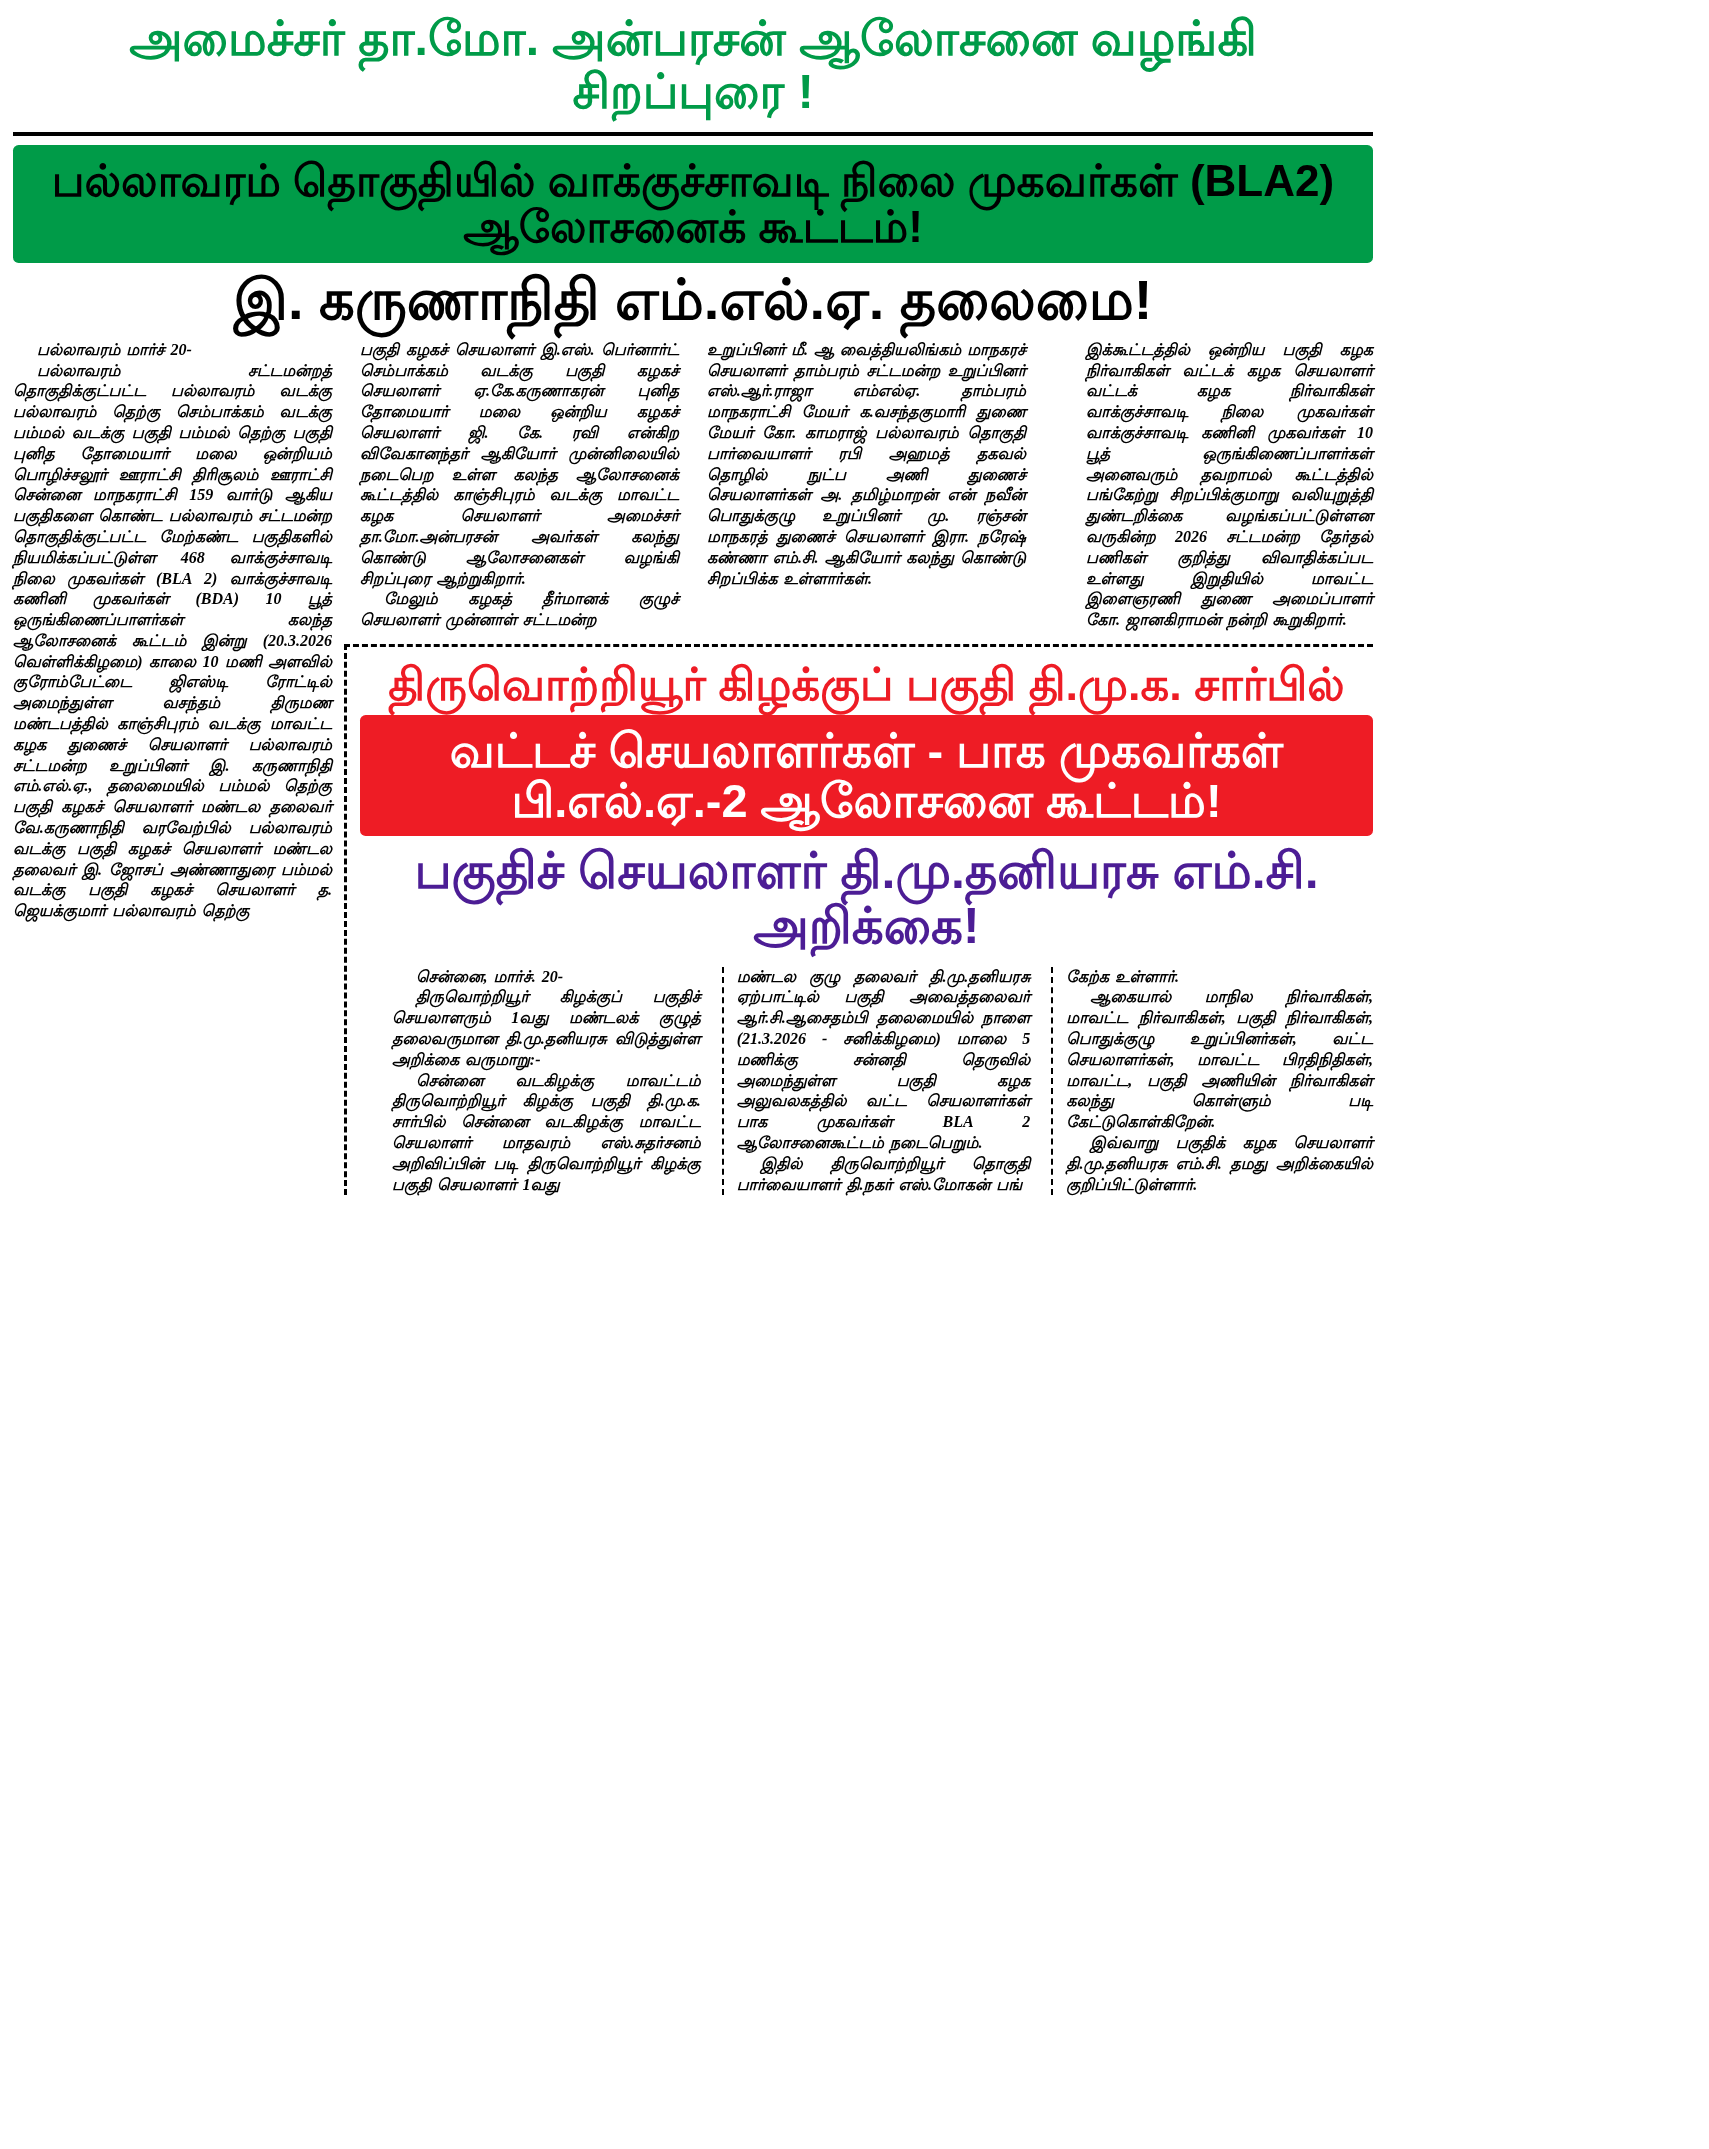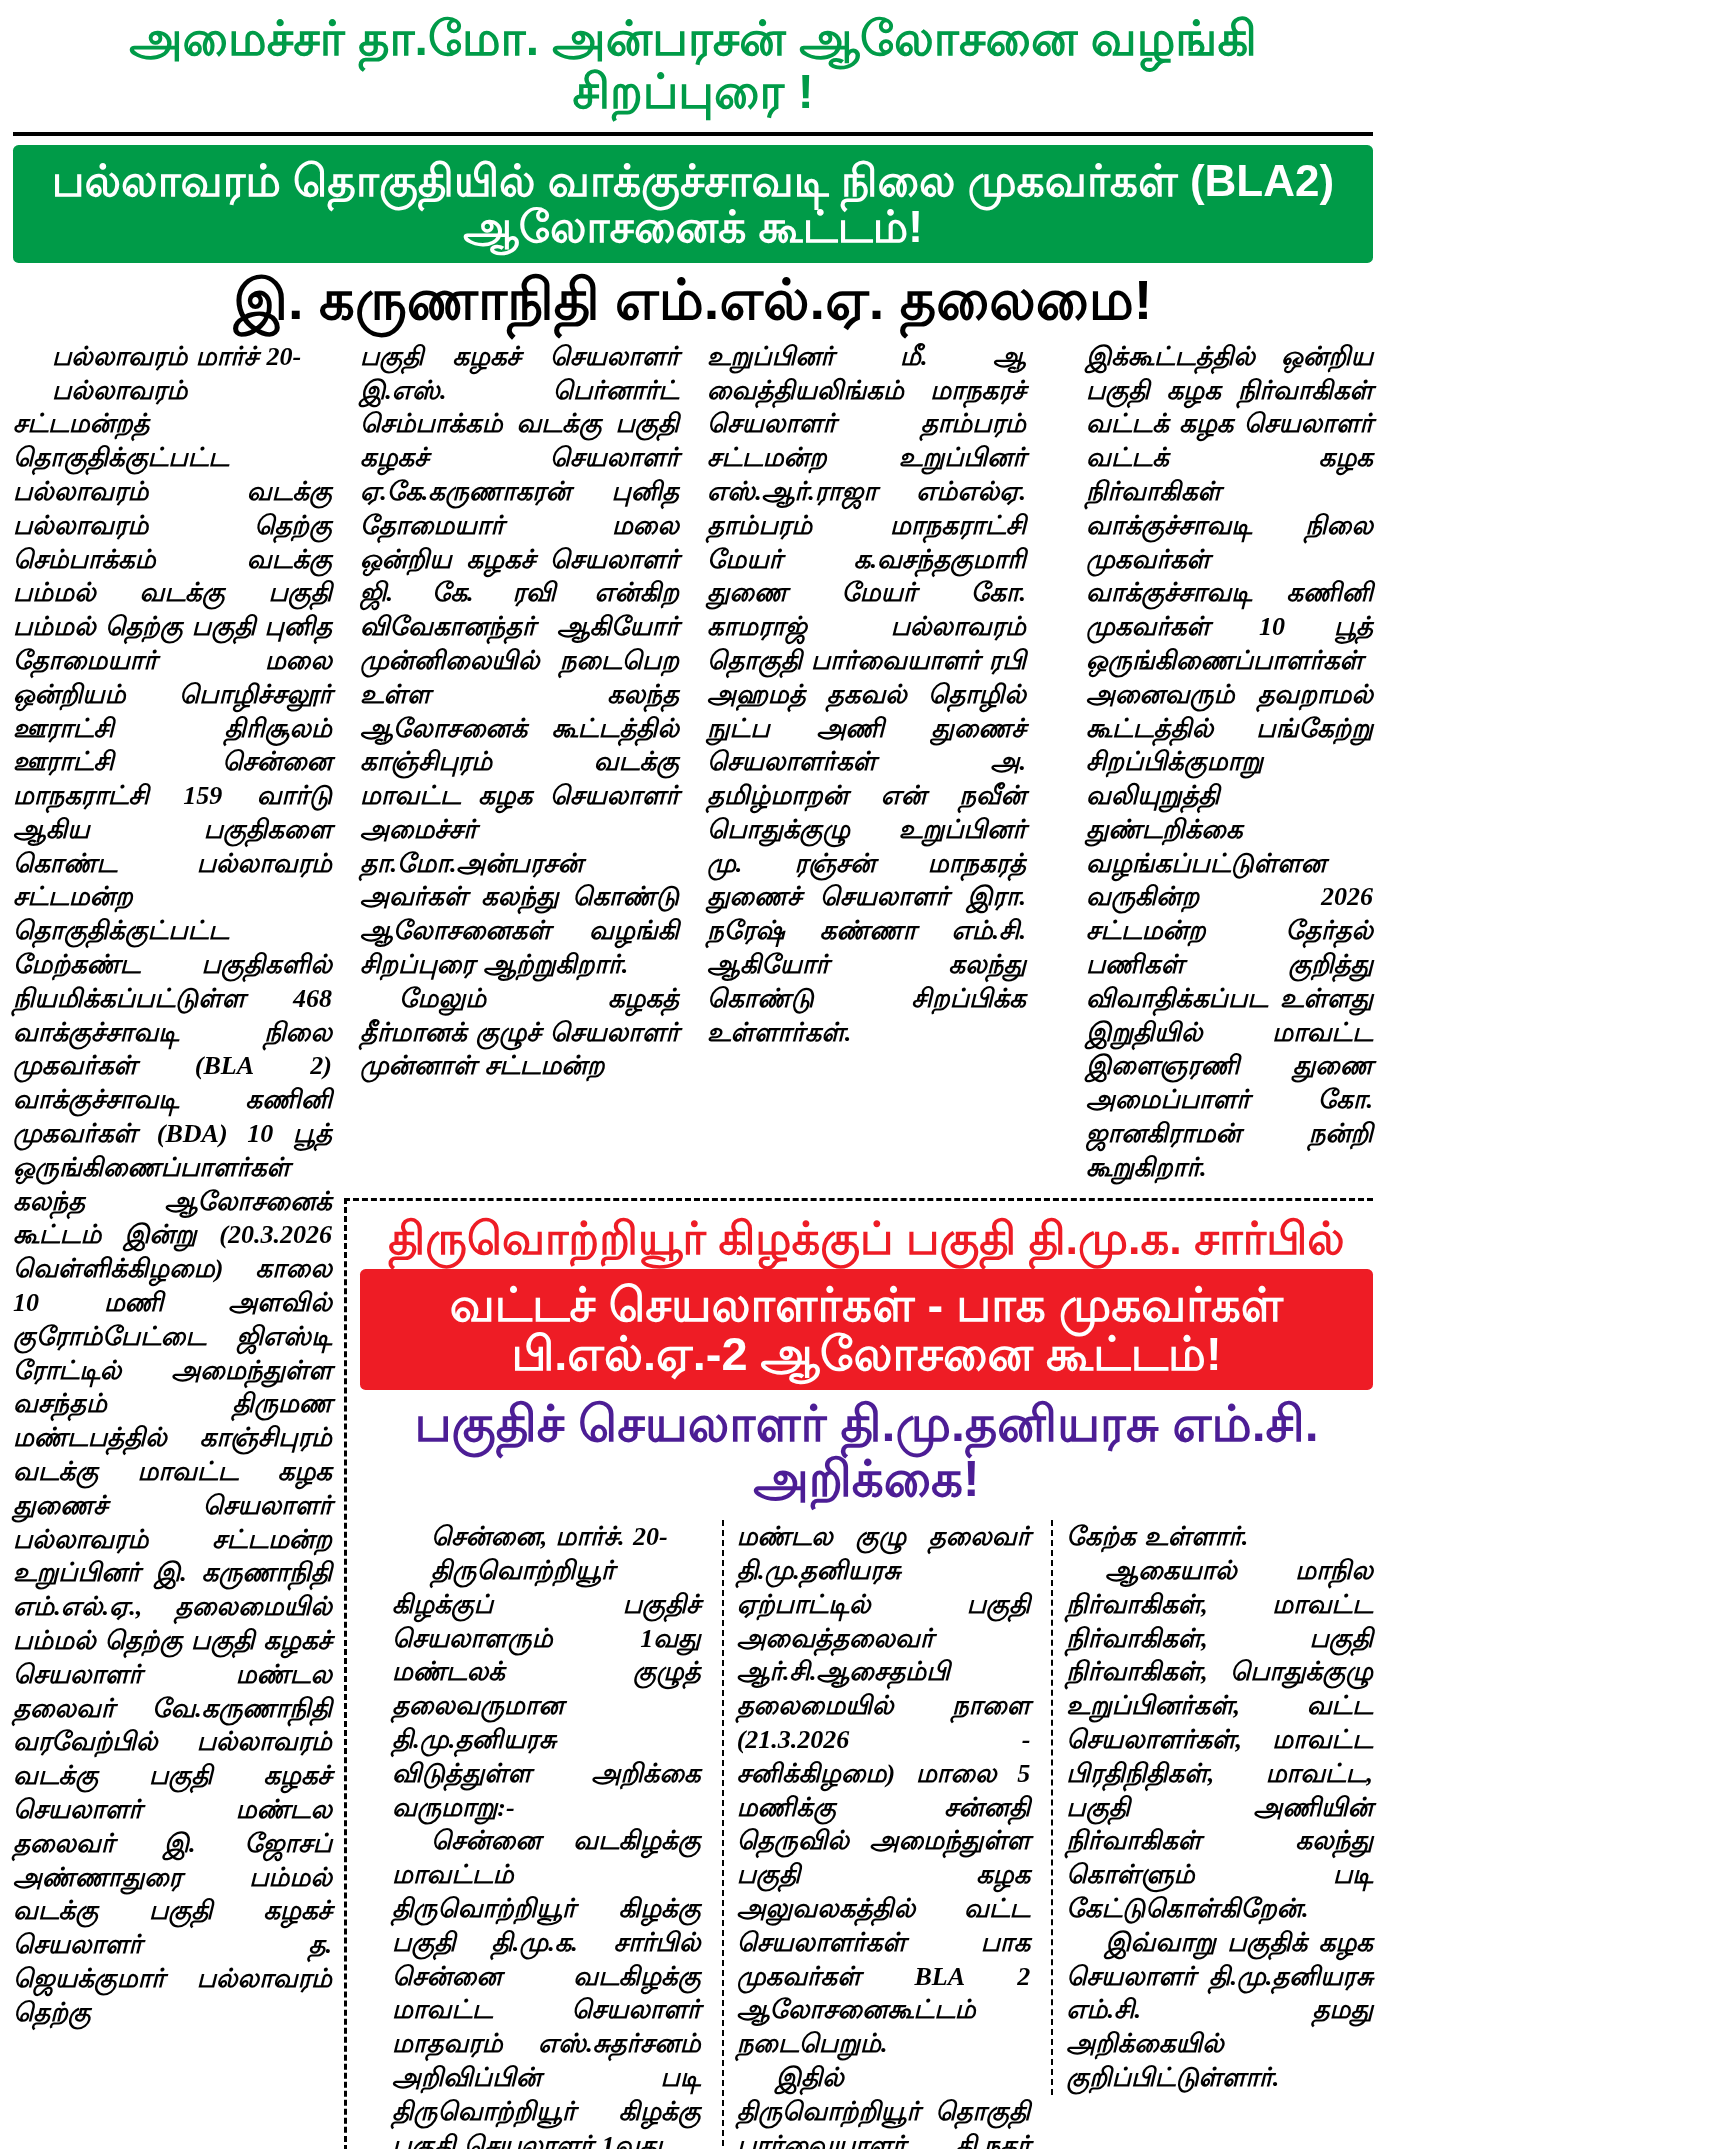--- a/index.html
+++ b/index.html
@@ -30,21 +30,21 @@
     font-weight: bold;
     font-size: 48px;
     line-height: 1.1;
     color: #009b48;
     border-bottom: 4.7px solid #000000;
   }
   .a1-banner {
     margin: 9.3px 0 5.6px 0;
     padding: 13px 9.3px;
     background: #009b48;
-    color: #ffffff;
+    color: #000000;
     text-align: center;
     font-family: "Liberation Sans", "DejaVu Sans", sans-serif;
     font-weight: bold;
     font-size: 44px;
     line-height: 1.05;
     border-radius: 5.6px;
   }
   .a1-subhead {
     margin: 5.6px 0 9.3px 0;
     text-align: center;
@@ -70,21 +70,21 @@
   .col2 { grid-column: 2; grid-row: 1; }
   .col3 { grid-column: 3; grid-row: 1; }
   .col4 { grid-column: 4; grid-row: 1; margin-left: 32px; }
 
   .col p, .a2col p {
     margin: 0;
     text-align: justify;
     font-family: "Liberation Serif", "DejaVu Serif", serif;
     font-style: italic;
     font-weight: bold;
-    font-size: 26px;
+    font-size: 16px;
     line-height: 1.3;
     text-indent: 1.5em;
     word-spacing: 1.9px;
   }
   .col p.cont, .a2col p.cont { text-indent: 0; }
   .col p.dateline, .a2col p.dateline { text-indent: 1.5em; }
 
   
   .article2 {
     grid-column: 2 / 5;

